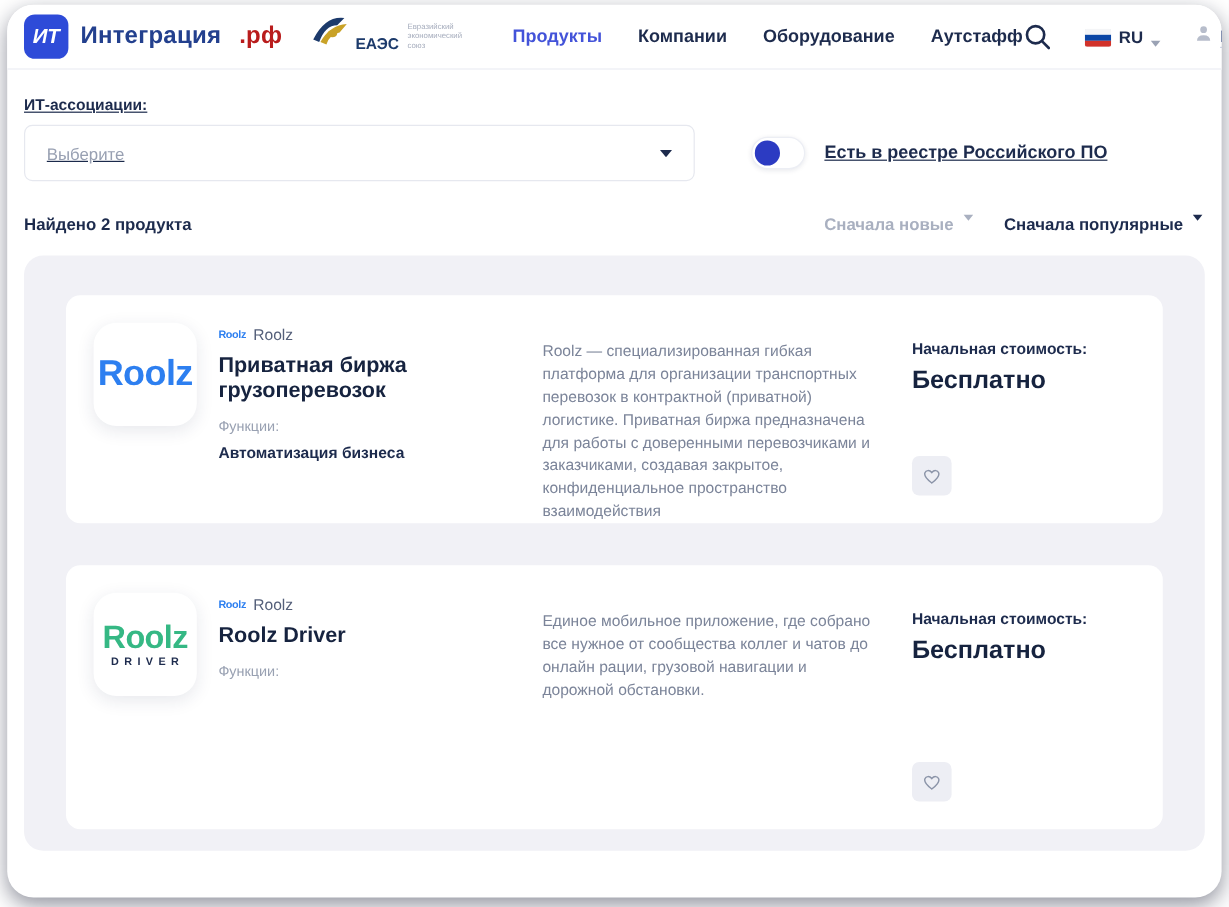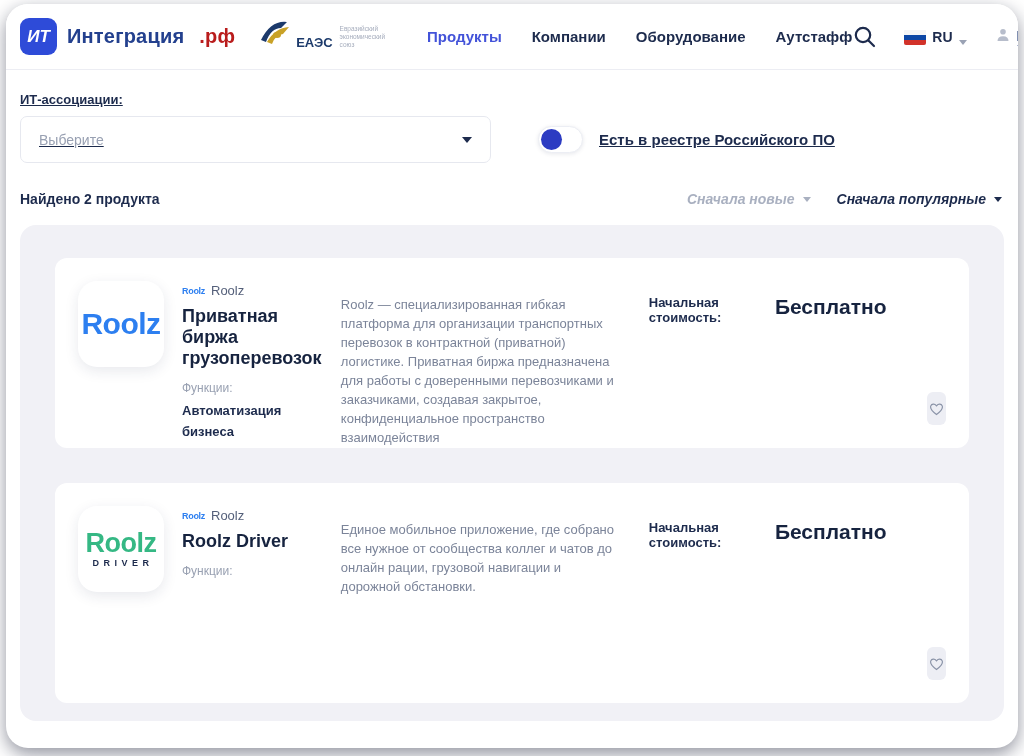--- a/index.html
+++ b/index.html
@@ -10,21 +10,21 @@
     color:#1b2a4b;
   }
   .page {
     position:absolute; left:6px; top:4px; width:1012px; height:744px;
     background:#ffffff; border-radius:22px;
     box-shadow:0 6px 18px rgba(10,15,40,.45);
     overflow:hidden;
   }
   
   .header {
-    height:66px; display:flex; align-items:center;
+    height:54px; display:flex; align-items:center;
     padding:0 14px 0 14px; border-bottom:1px solid #ecedf3;
     background:#fff;
   }
   .logo-wrap { display:flex; align-items:center; gap:10px; cursor:pointer; }
   .logo-badge {
     width:37px; height:37px; border-radius:9px; background:#2e4bd8;
     color:#fff; font-weight:bold; font-style:italic; font-size:17px;
     display:flex; align-items:center; justify-content:center;
   }
   .brand { font-size:20px; font-weight:bold; letter-spacing:.2px; }
@@ -44,42 +44,42 @@
   .f-w { background:#f4f5f7; } .f-b { background:#0b46a5; } .f-r { background:#d2322a; }
   .lang-code { font-size:14px; font-weight:bold; color:#1d2b4d; }
   .caret { width:0; height:0; border-left:4px solid transparent; border-right:4px solid transparent; border-top:5px solid #9aa2b4; }
   .login { display:flex; align-items:center; gap:6px; cursor:pointer; margin-right:24px; }
   .login-label { font-size:14px; font-weight:bold; color:#223a76; border-bottom:1px solid #aeb8d4; padding-bottom:1px; }
   
   .filter-row { padding:22px 14px 0 14px;text-decoration:underline; }
   .filter-label { font-size:13px; font-weight:bold; color:#1d2b4d; margin-bottom:9px; }
   .filter-line { display:flex; align-items:center; }
   .select {
-    width:471px; height:47px; border:1px solid #e6e8ef; border-radius:7px;
+    width:559px; height:47px; border:1px solid #e6e8ef; border-radius:7px;
     background:#fff; display:flex; align-items:center; padding:0 18px;
     cursor:pointer;
   }
   .select-placeholder { font-size:14px; color:#98a0b2; }
   .select .tri { margin-left:auto; width:0; height:0; border-left:5px solid transparent; border-right:5px solid transparent; border-top:6px solid #1d2b4d; }
   .toggle-wrap { display:flex; align-items:center; gap:16px; margin-left:47px; cursor:pointer; }
   .toggle {
     width:45px; height:27px; border-radius:14px; background:#fff;
     border:1px solid #eceef4; box-shadow:0 1px 4px rgba(20,30,70,.10);
     position:relative;
   }
   .toggle .knob {
     position:absolute; left:2px; top:2px; width:21px; height:21px;
     border-radius:50%; background:#2c3bc2;
   }
   .toggle-label { font-size:15px; font-weight:bold; color:#1d2b4d; }
   
   .results-bar { display:flex; align-items:center; padding:28px 16px 10px 14px; }
   .found { font-size:14px; font-weight:bold; color:#1d2b4d; }
   .sorts { margin-left:auto; display:flex; align-items:center; gap:26px; }
-  .sort { display:flex; align-items:center; gap:8px; cursor:pointer; font-size:14px; font-weight:bold;font-style:italic; }
+  .sort { display:flex; align-items:flex-start; gap:8px; cursor:pointer; font-size:14px; font-weight:bold; }
   .sort.inactive { color:#a9b0c0; }
   .sort.inactive .tri { border-top-color:#a9b0c0; }
   .sort.active { color:#1d2b4d; }
   .sort .tri { width:0; height:0; border-left:4px solid transparent; border-right:4px solid transparent; border-top:5px solid #1d2b4d; }
   
   .list-container {
     margin:8px 14px 0 14px; background:#f1f1f6; border-radius:16px;
     padding:33px 35px 18px 35px; height:496px;
   }
   .card {
@@ -102,21 +102,21 @@
   .card-title { font-size:18px; font-weight:bold; color:#16233f; margin-bottom:12px; cursor:pointer; }
   .fn-label { font-size:12px; color:#99a1b2; margin-bottom:5px; }
   .fn-value { font-size:13px; font-weight:bold; color:#1d2b4d; line-height:21px; max-width:250px; }
   .plus-badge {
     display:inline-flex; align-items:center; justify-content:center;
     width:22px; height:22px; border-radius:50%; background:#eef0f5;
     font-size:10px; font-weight:bold; color:#8b94a8; vertical-align:middle; margin-left:6px;
     cursor:pointer;
   }
   .desc-col { flex:0 0 276px; font-size:13px; line-height:19px; color:#7b8499; padding-top:14px; }
-  .price-col { flex:0 0 200px; padding-top:14px; padding-left:14px; display:flex; flex-direction:row;gap:40px; }
+  .price-col { flex:0 0 200px; padding-top:14px; padding-left:14px; display:flex; flex-direction:column; }
   .price-label { font-size:13px; font-weight:bold; color:#1d2b4d; margin-bottom:7px; }
   .price-value { font-size:21px; font-weight:bold; color:#16233f; }
   .fav-btn {
     margin-top:auto; width:33px; height:33px; border-radius:6px; border:none;
     background:#edeef4; cursor:pointer; display:flex; align-items:center; justify-content:center;
     color:#8b94a8; font-size:14px;
   }
   .card.c1 { height:190px; }
   .card.c2 { height:220px; }
 </style>

